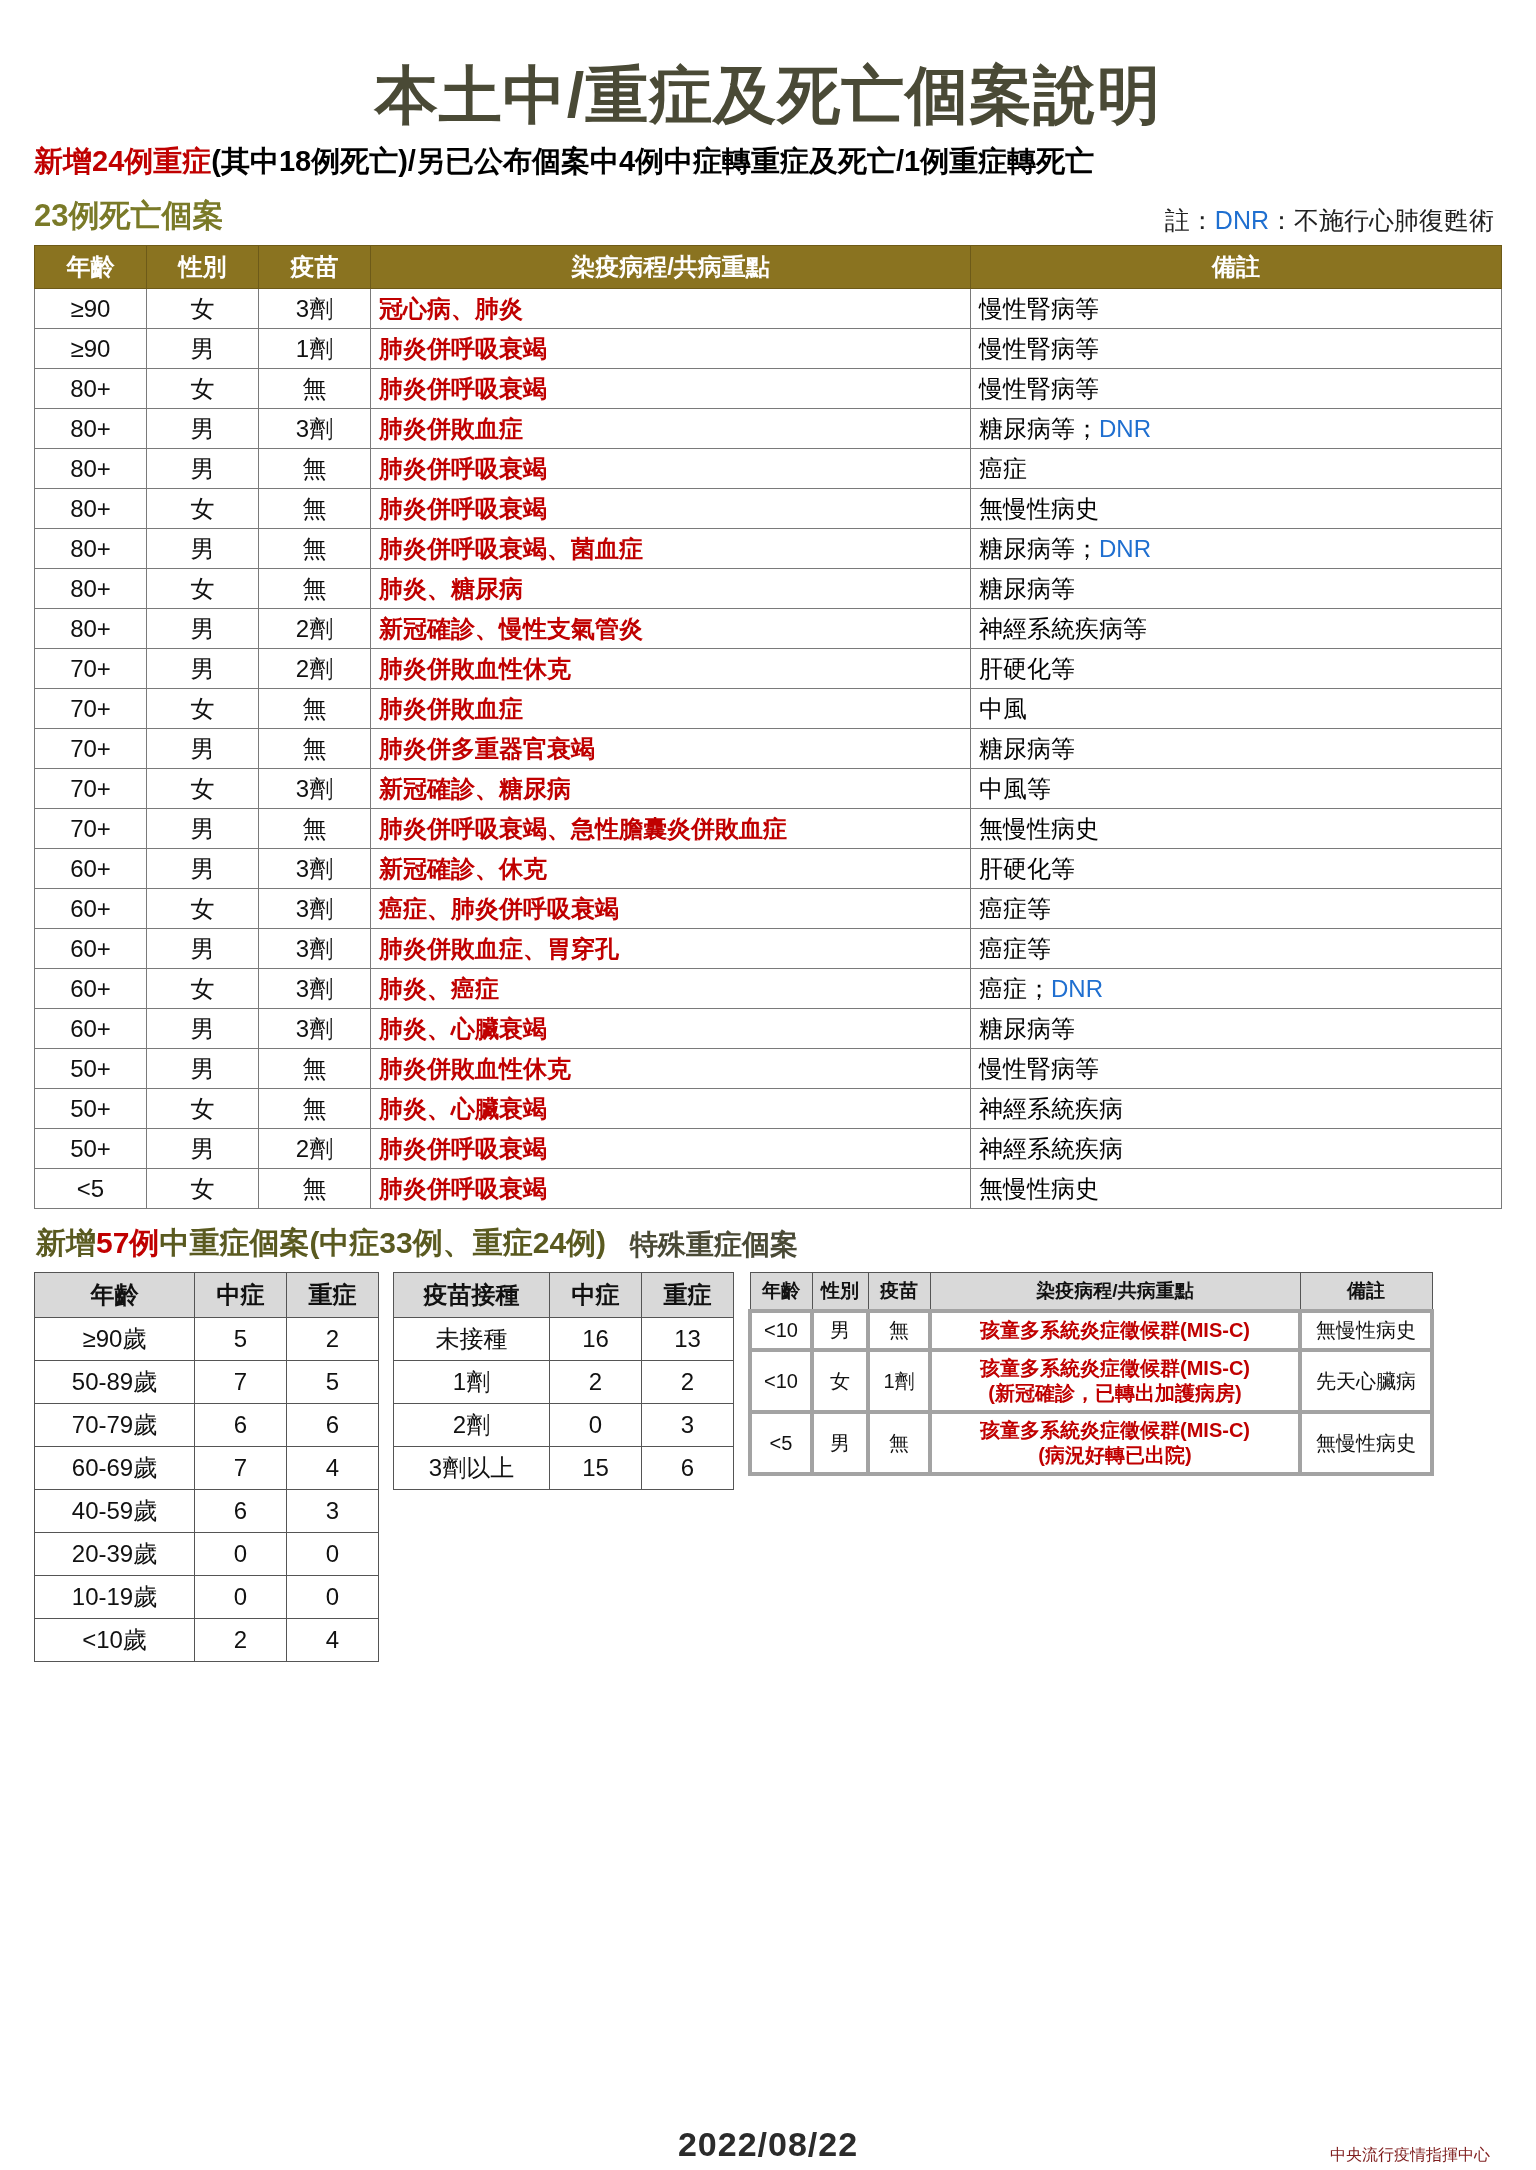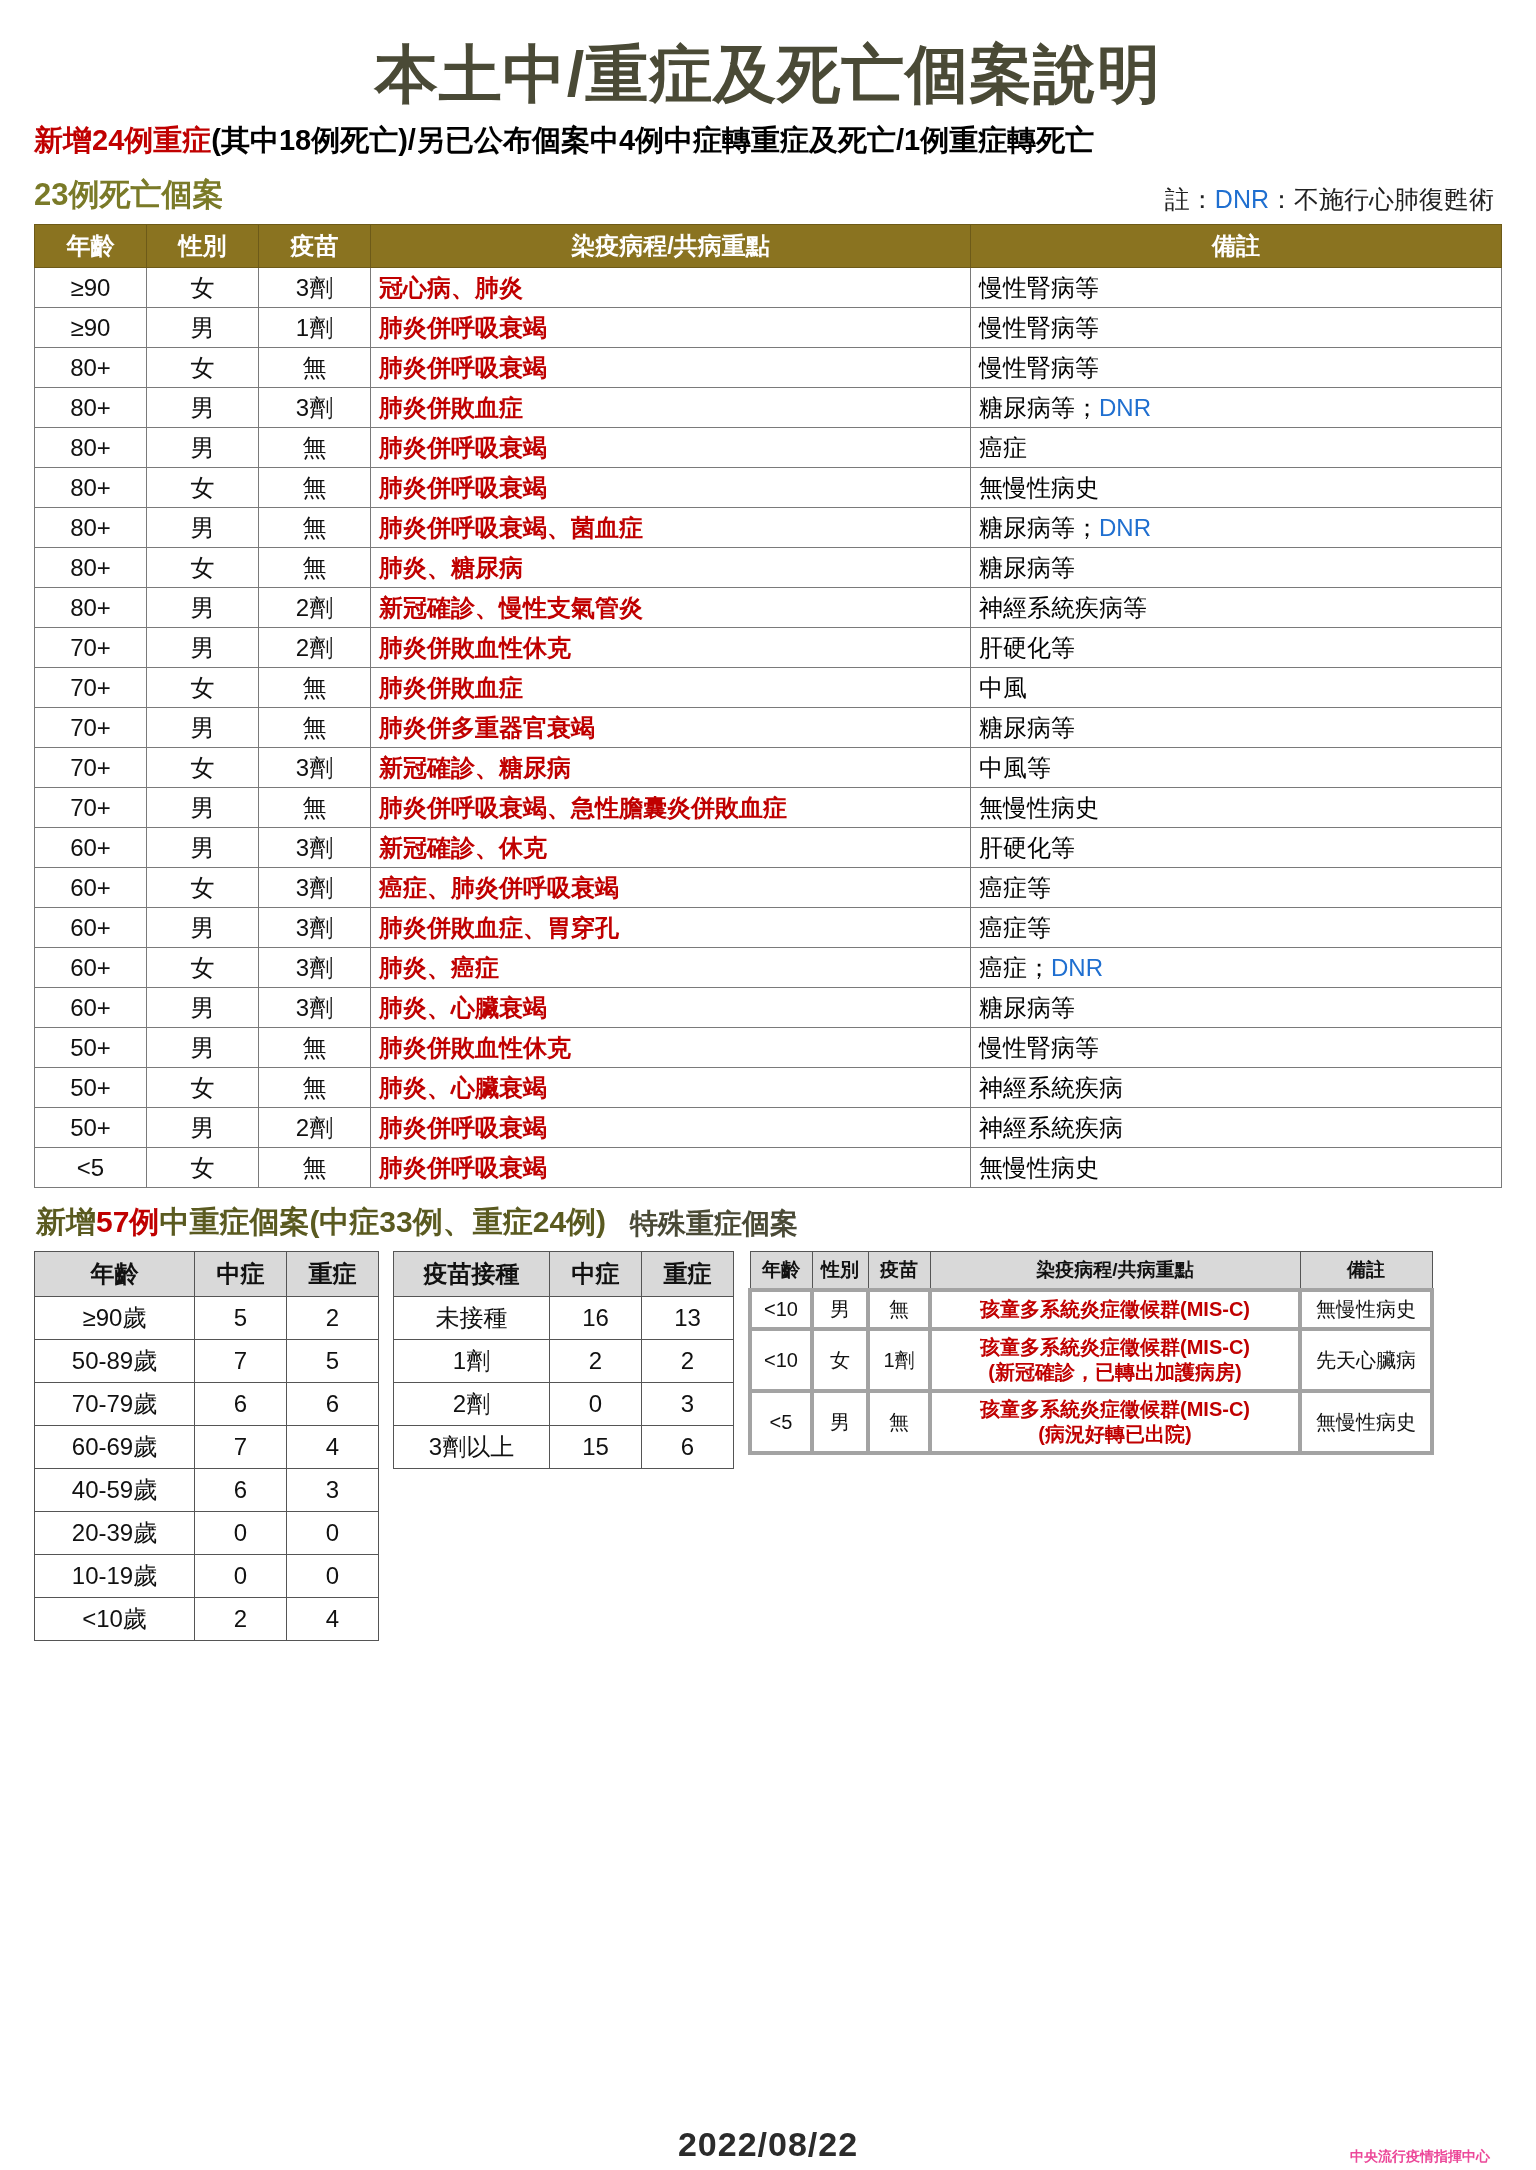--- a/index.html
+++ b/index.html
@@ -12,21 +12,21 @@
     height: 2170px;
     font-family: "Liberation Sans", sans-serif;
     color: #111;
     position: relative;
     overflow: hidden;
   }
   .page {
     width: 1536px;
     height: 2170px;
     box-sizing: border-box;
-    padding: 22px 34px 10px 34px;
+    padding: 43px 34px 10px 34px;
     position: relative;
   }
 
   
   .main-title {
     text-align: center;
     font-size: 63px;
     font-weight: bold;
     color: #4a4a36;
     letter-spacing: 1px;
@@ -200,23 +200,22 @@
   .footer-date {
     font-size: 34px;
     font-weight: bold;
     color: #2b2b2b;
     letter-spacing: 1px;
   }
   .footer-org {
     position: absolute;
     right: 46px;
     bottom: 4px;
-    font-size: 14px;
-    color: #ec4899;
-    font-weight: bold;
+    font-size: 16px;
+    color: #7f1d1d;
   }
 </style>
 </head>
 <body>
 
 <div class="page">
 
   <div class="main-title">本土中/重症及死亡個案說明</div>
 
   <div class="subtitle">

